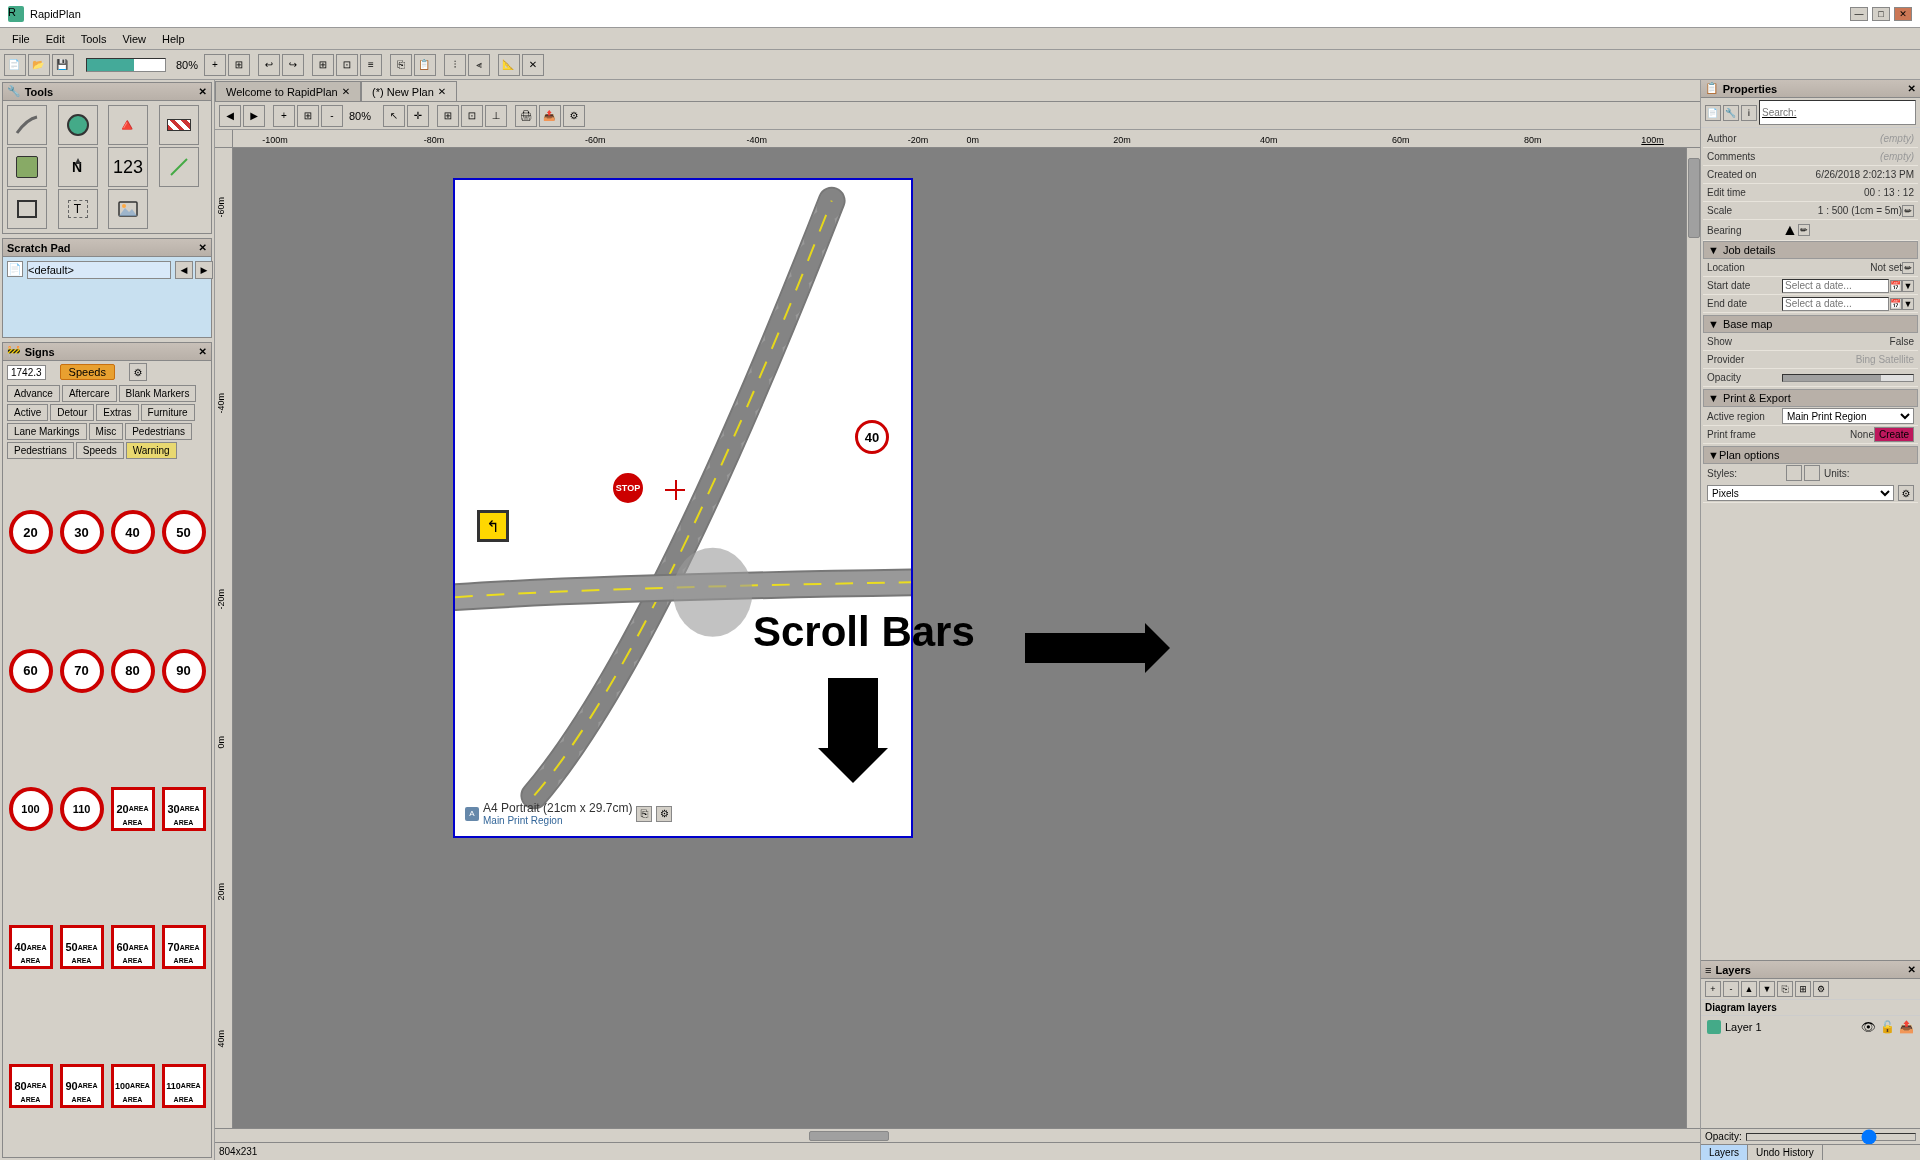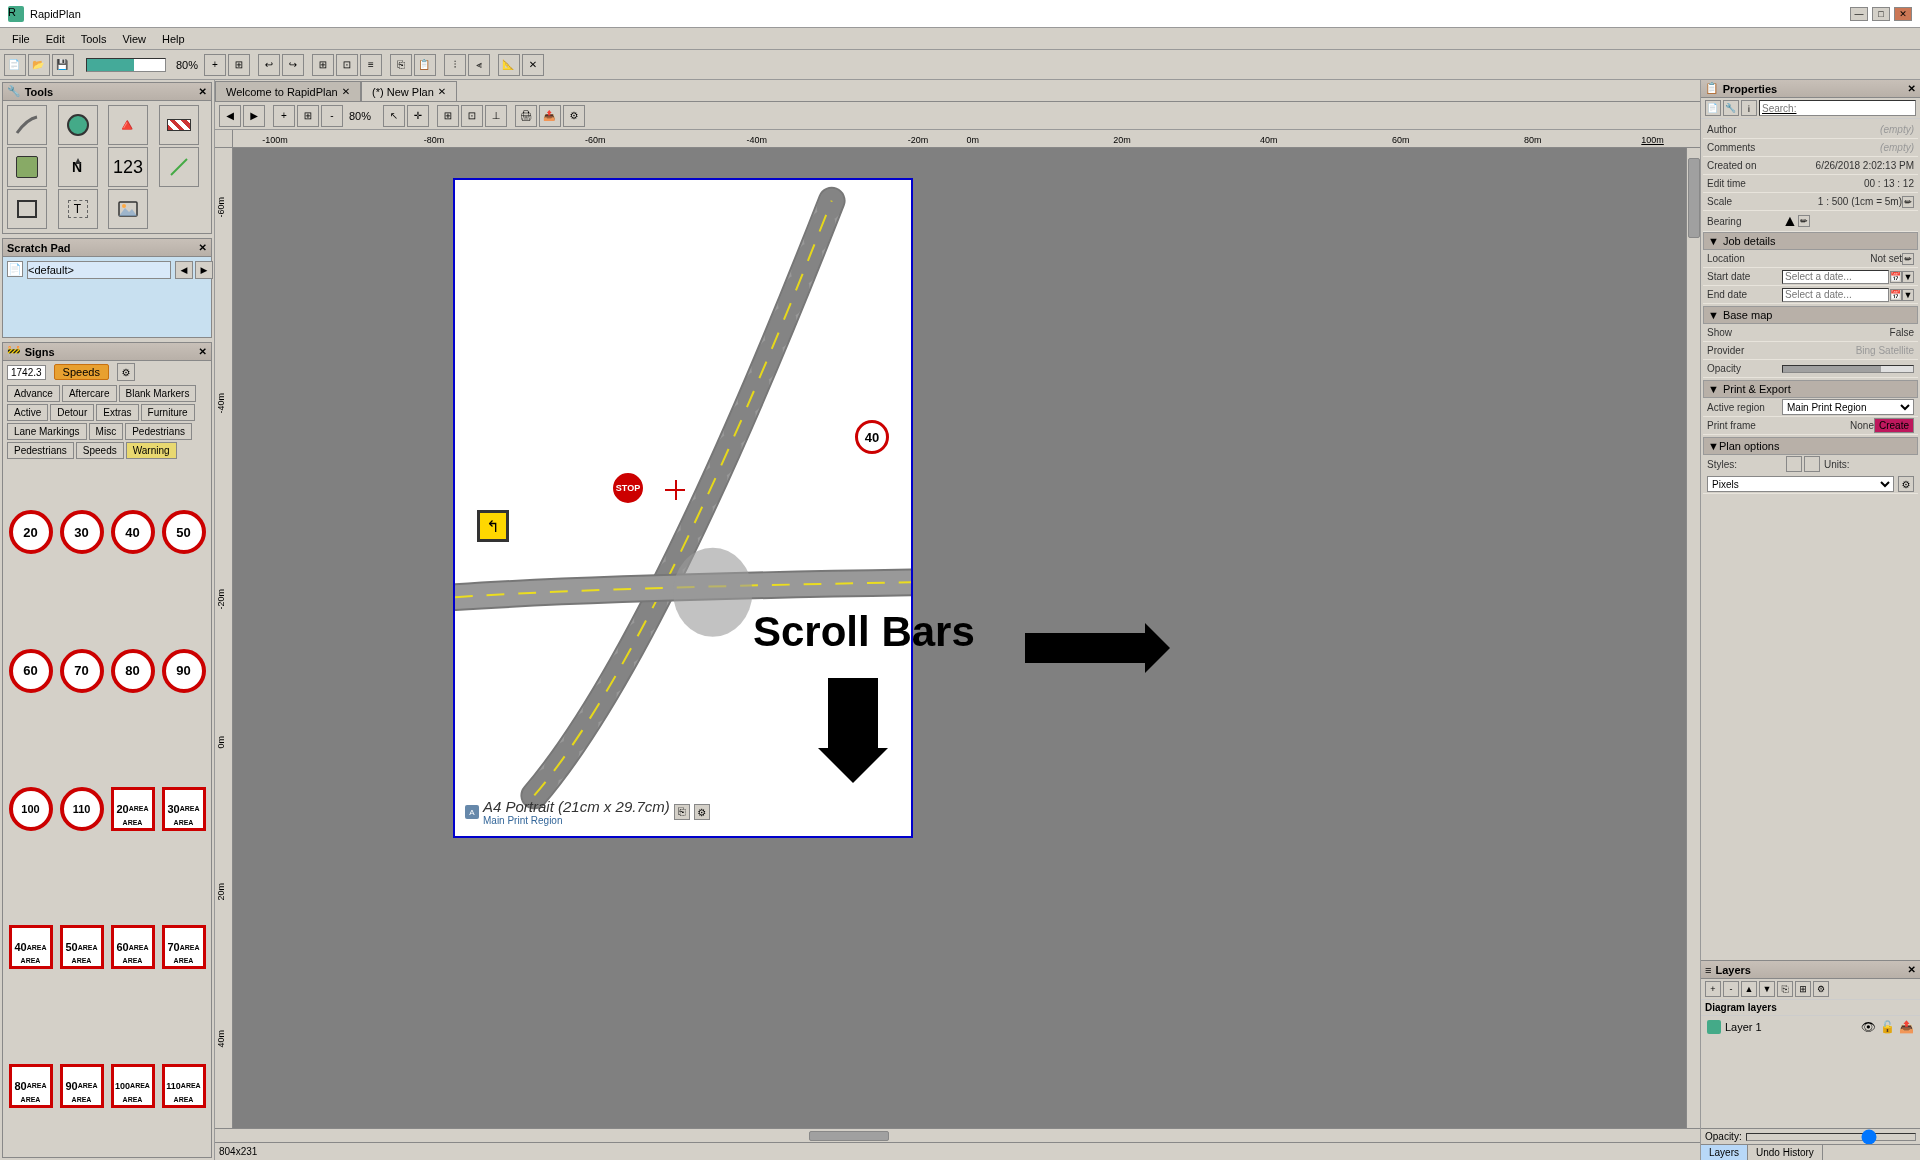--- a/index.html
+++ b/index.html
@@ -40,21 +40,21 @@
 
     
     #scratch-pad { background: #d4d0c8; border: 1px solid #888; margin: 2px; }
     .scratch-content { background: #c8e0f0; min-height: 80px; padding: 4px; display: flex; align-items: flex-start; gap: 4px; }
     .scratch-input { flex: 1; height: 18px; background: #d8e8f8; border: 1px solid #888; font-size: 11px; }
     .scratch-btns { display: flex; gap: 2px; }
     .scratch-btn { width: 18px; height: 18px; background: #d4d0c8; border: 1px solid #888; cursor: pointer; font-size: 9px; display: flex; align-items: center; justify-content: center; }
 
     
     #signs-panel { background: #d4d0c8; border: 1px solid #888; margin: 2px; flex: 1; overflow: hidden; display: flex; flex-direction: column; }
-    .signs-toolbar { display: flex; align-items: center; gap: 8px; padding: 2px 4px; }
+    .signs-toolbar { display: flex; align-items: center; gap: 14px; padding: 2px 4px; }
     .signs-count { font-size: 10px; background: #fff; border: 1px solid #888; padding: 1px 3px; }
     .signs-category { background: #e8a030; border: 1px solid #c87010; padding: 1px 8px; font-size: 11px; border-radius: 2px; }
     .signs-filter-btn { width: 18px; height: 18px; background: #d4d0c8; border: 1px solid #888; cursor: pointer; font-size: 10px; display: flex; align-items: center; justify-content: center; }
     .category-tabs { display: flex; flex-wrap: wrap; gap: 2px; padding: 2px 4px; }
     .cat-tab { padding: 2px 6px; background: #d4d0c8; border: 1px solid #888; cursor: pointer; font-size: 10px; }
     .cat-tab.warning { background: #e8d870; }
     .signs-grid { display: grid; grid-template-columns: repeat(4, 1fr); gap: 4px; padding: 4px; overflow-y: auto; flex: 1; }
     .sign-item { display: flex; align-items: center; justify-content: center; cursor: pointer; }
     .speed-sign { width: 44px; height: 44px; border-radius: 50%; border: 4px solid #cc0000; background: white; display: flex; align-items: center; justify-content: center; font-size: 13px; font-weight: bold; color: #000; }
     .speed-sign.area { border-radius: 0; border: 3px solid #cc0000; width: 44px; height: 44px; position: relative; }
@@ -99,21 +99,21 @@
     #status-bar { background: #d4d0c8; height: 18px; display: flex; align-items: center; padding: 0 4px; border-top: 1px solid #888; font-size: 10px; flex-shrink: 0; }
 
     
     #right-panel { width: 220px; background: #d4d0c8; border-left: 1px solid #999; display: flex; flex-direction: column; flex-shrink: 0; }
 
     
     #properties-panel { flex: 1; overflow: hidden; display: flex; flex-direction: column; }
     .prop-header { background: linear-gradient(to bottom, #c8c0b8, #b8b0a8); height: 18px; display: flex; align-items: center; padding: 0 4px; border-bottom: 1px solid #888; font-size: 11px; font-weight: bold; }
     .prop-toolbar { display: flex; align-items: center; gap: 2px; padding: 2px 4px; border-bottom: 1px solid #ccc; }
     .prop-btn { width: 16px; height: 16px; background: #d4d0c8; border: 1px solid #888; cursor: pointer; font-size: 9px; display: flex; align-items: center; justify-content: center; }
-    .search-input { flex: 1; height: 16px; border: 1px inset #888; font-size: 10px; padding: 0 2px; text-decoration: underline; }
+    .search-input { flex: 1; height: 25px; border: 1px inset #888; font-size: 10px; padding: 0 2px; text-decoration: underline; }
     .prop-content { flex: 1; overflow-y: auto; padding: 2px; }
     .prop-section { margin-bottom: 2px; }
     .prop-section-header { background: #b8b0a8; padding: 2px 4px; font-size: 11px; cursor: pointer; border: 1px solid #999; display: flex; align-items: center; }
     .prop-row { display: flex; align-items: center; padding: 1px 4px; border-bottom: 1px solid #e8e4dc; min-height: 18px; }
     .prop-label { width: 75px; font-size: 10px; color: #333; flex-shrink: 0; }
     .prop-value { flex: 1; font-size: 10px; color: #333; text-align: right; }
     .prop-input { flex: 1; height: 14px; border: 1px inset #888; font-size: 10px; padding: 0 2px; }
     .prop-select { flex: 1; height: 16px; border: 1px solid #888; font-size: 10px; background: #fff; }
 
     
@@ -445,21 +445,21 @@
             <div class="canvas-sign" style="left:22px;top:330px;">
               <div style="width:32px;height:32px;background:#FFD700;border:3px solid #333;display:flex;align-items:center;justify-content:center;font-size:16px;">↰</div>
             </div>
 
             <div style="position:absolute;left:220px;top:300px;width:2px;height:20px;background:#cc0000;"></div>
             <div style="position:absolute;left:210px;top:309px;width:20px;height:2px;background:#cc0000;"></div>
 
             <div style="position:absolute;bottom:10px;left:10px;display:flex;align-items:center;gap:4px;">
               <div style="width:14px;height:14px;background:#6688aa;border-radius:2px;display:flex;align-items:center;justify-content:center;font-size:8px;color:white;">A</div>
               <div>
-                <div style="font-size:15px;color:#333;font-style:italic;">A4 Portrait (21cm x 29.7cm)</div>
+                <div style="font-size:12px;color:#333;">A4 Portrait (21cm x 29.7cm)</div>
                 <div style="font-size:10px;color:#336699;">Main Print Region</div>
               </div>
               <div style="margin-left:auto;display:flex;gap:4px;">
                 <div style="width:16px;height:16px;background:#d4d0c8;border:1px solid #888;cursor:pointer;font-size:10px;display:flex;align-items:center;justify-content:center;">⎘</div>
                 <div style="width:16px;height:16px;background:#d4d0c8;border:1px solid #888;cursor:pointer;font-size:10px;display:flex;align-items:center;justify-content:center;">⚙</div>
               </div>
             </div>
           </div>
 
           <div style="position:absolute;left:520px;top:460px;pointer-events:none;">

